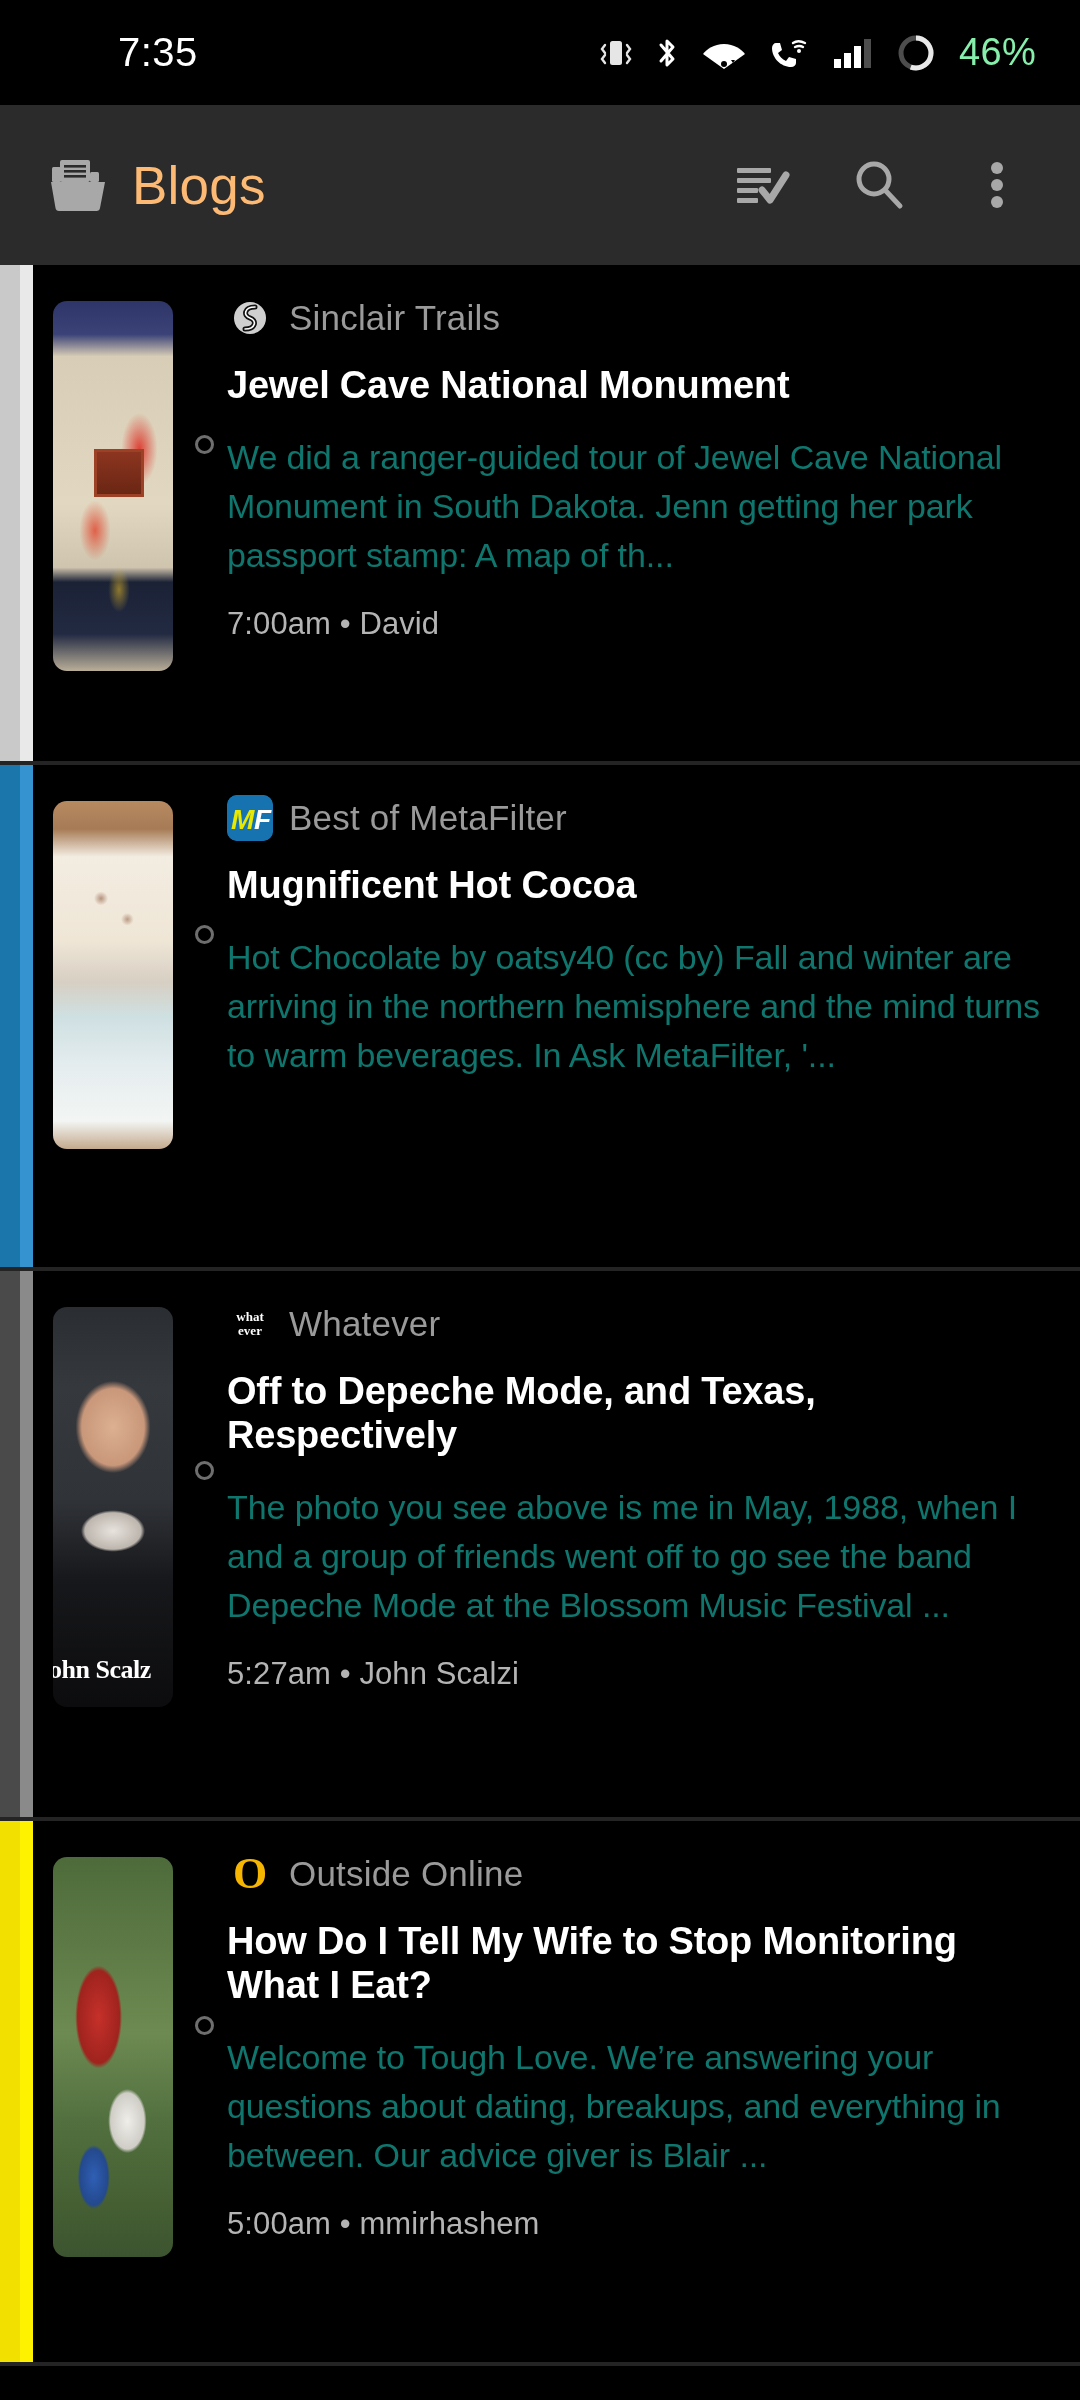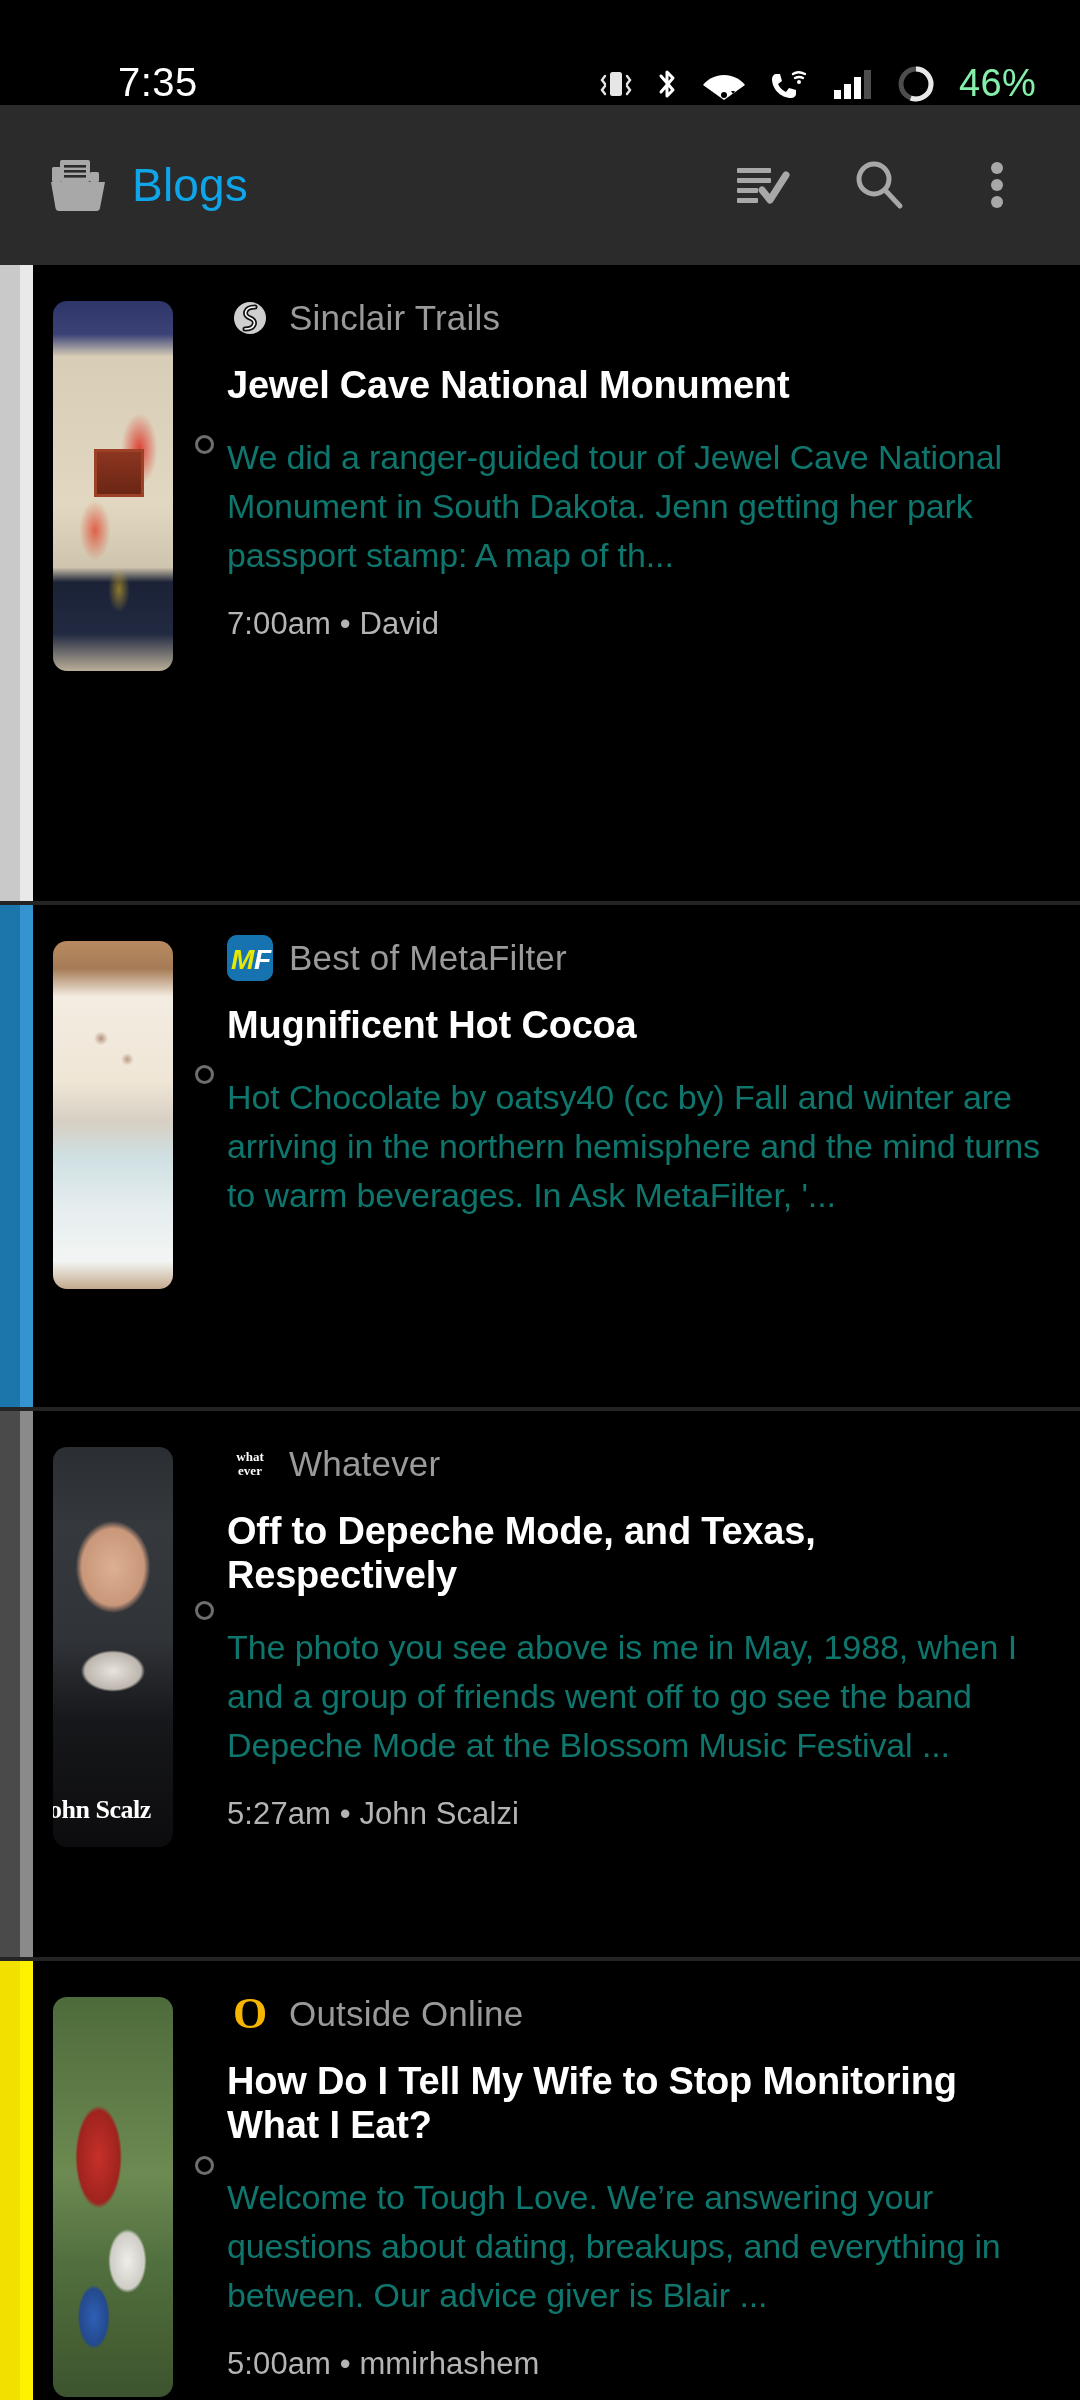--- a/index.html
+++ b/index.html
@@ -6,40 +6,40 @@
   html, body {
     width:1080px; height:2400px;
     background:#000;
     font-family:"Liberation Sans", sans-serif;
     overflow:hidden;
   }
 
   
   .statusbar{
     height:105px; background:#000; color:#fff;
-    display:flex; align-items:flex-end; justify-content:space-between;
+    display:flex; align-items:center; justify-content:space-between;
     padding:0 44px 0 0;
   }
   .status-clock{
     font-size:40px; font-weight:400; letter-spacing:.5px;
     margin-left:118px; color:#fff;
   }
   .status-icons{ display:flex; align-items:center; gap:20px; }
   .status-icons svg{ display:block; }
   .battery-pct{ font-size:38px; color:#86efac; margin-left:2px; letter-spacing:.3px;}
 
   
   .appbar{
     height:160px; background:#2b2b2b;
     display:flex; align-items:center; padding:0 36px 0 50px;
   }
   .appbar-left{ display:flex; align-items:center; flex:1; gap:26px; }
   .folder-icon{ width:56px; height:54px; flex:none; }
   .appbar-title{
-    font-size:46px; color:#0ea5e9; font-weight:400; letter-spacing:.2px;
+    font-size:53px; color:#fdba74; font-weight:400; letter-spacing:.2px;
   }
   .appbar-actions{ display:flex; align-items:center; gap:56px; padding-right:16px;}
   .act{ width:62px; height:62px; display:flex; align-items:center; justify-content:center; }
 
   
   .list{ background:#000; }
   .row{
     display:flex; position:relative;
     background:#000;
     border-bottom:4px solid #242424;
@@ -218,21 +218,21 @@
         <circle cx="9" cy="12" r="6" fill="#a8a8a8"></circle>
         <circle cx="9" cy="29" r="6" fill="#a8a8a8"></circle>
         <circle cx="9" cy="46" r="6" fill="#a8a8a8"></circle>
       </svg>
     </div>
   </div>
 </div>
 
 <div class="list">
 
-  <div class="row" style="height:640px">
+  <div class="row" style="height:500px">
     <div class="stripe">
       <div class="s1" style="background:#c9c9c9"></div>
       <div class="s2" style="background:#e9e9e9"></div>
     </div>
     <div class="row-body">
       <div class="thumb th1" style="height:370px"></div>
       <div class="bullet-col" style="padding-top:140px">
         <span class="unread-dot"></span>
       </div>
       <div class="content">

